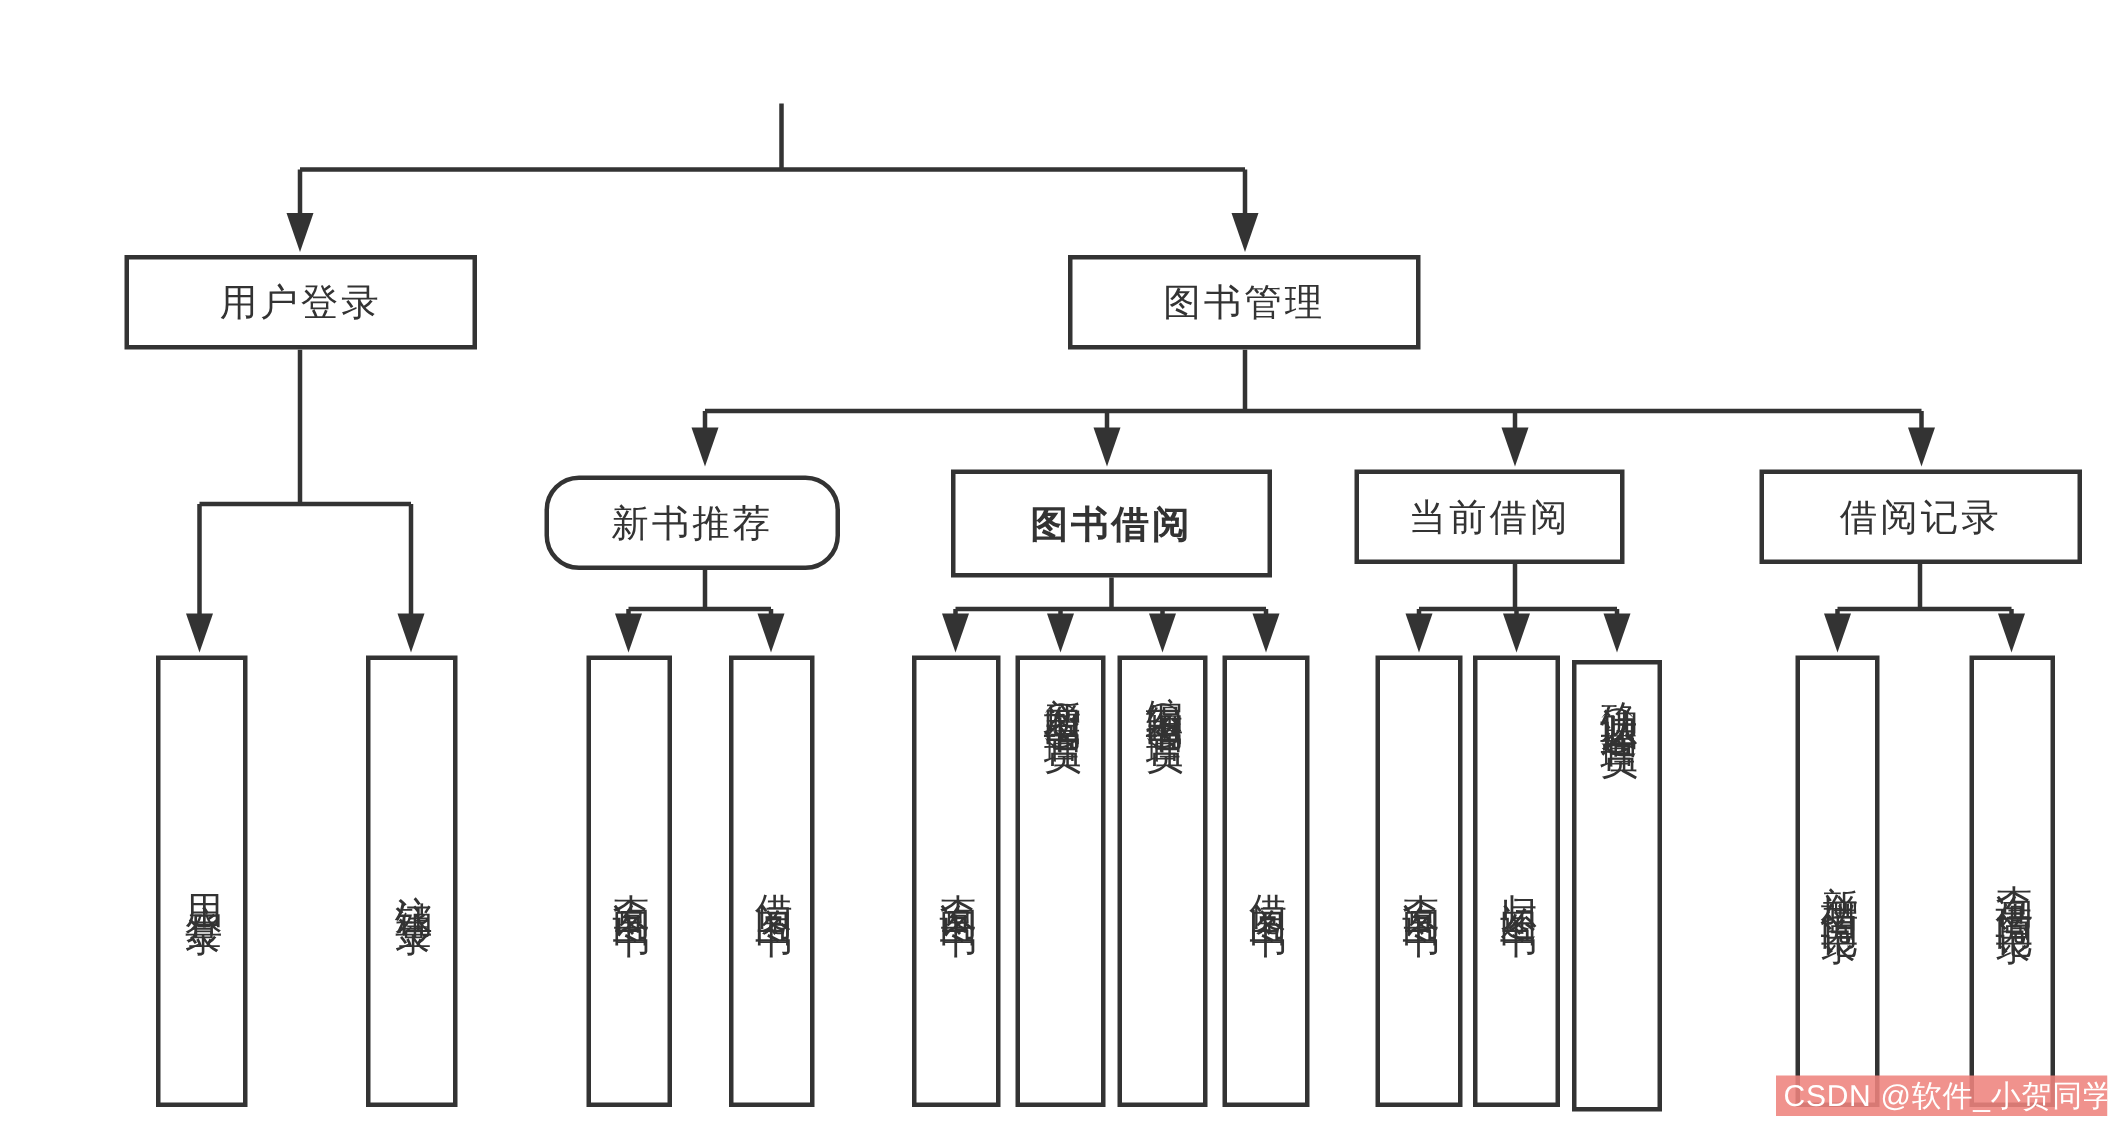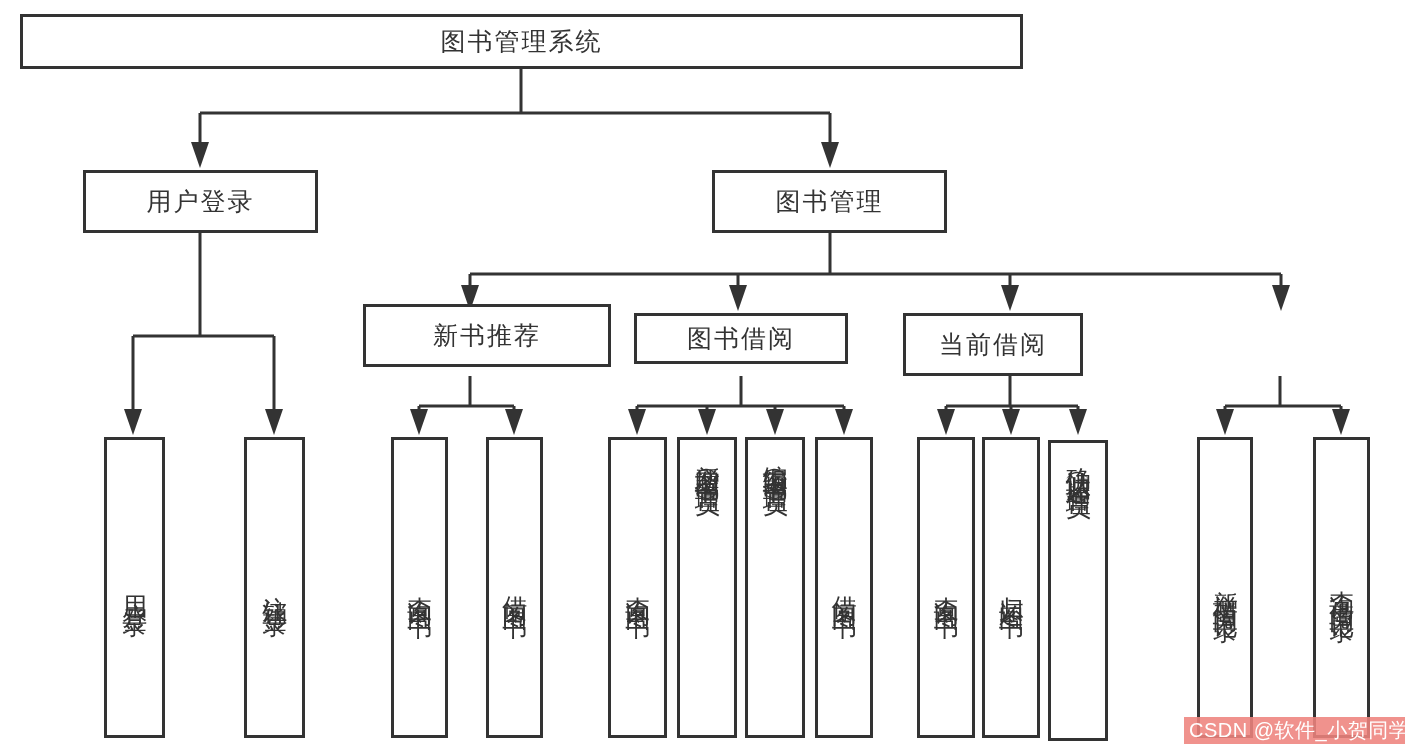--- a/index.html
+++ b/index.html
@@ -99,28 +99,28 @@
     <path d="M1010 376 V406 M946 406 H1078 M946 406 V412 M1011 406 V412 M1078 406 V412" fill="none" stroke="#333333" stroke-width="3"></path>
     <path fill="#333333" d="M937 409 L955 409 L946 435 Z"></path>
     <path fill="#333333" d="M1002 409 L1020 409 L1011 435 Z"></path>
     <path fill="#333333" d="M1069 409 L1087 409 L1078 435 Z"></path>
 
     <path d="M1280 376 V406 M1225 406 H1341 M1225 406 V412 M1341 406 V412" fill="none" stroke="#333333" stroke-width="3"></path>
     <path fill="#333333" d="M1216 409 L1234 409 L1225 435 Z"></path>
     <path fill="#333333" d="M1332 409 L1350 409 L1341 435 Z"></path>
   </svg>
 
-  <div class="hbox" style="left:20px; top:14px; width:1003px; height:55px;">图书管理系统</div>
 
   <div class="hbox" style="left:83px; top:170px; width:235px; height:63px;">用户登录</div>
   <div class="hbox" style="left:712px; top:170px; width:235px; height:63px;text-align:right;">图书管理</div>
 
-  <div class="hbox" style="left:363px; top:304px; width:248px; height:63px;">新书推荐</div>
-  <div class="hbox" style="left:634px; top:313px; width:214px; height:51px;">图书借阅</div>
+  <div class="hbox" style="left:363px; top:317px; width:197px; height:63px;border-radius:23px;">新书推荐</div>
+  <div class="hbox" style="left:634px; top:313px; width:214px; height:72px;font-weight:bold;">图书借阅</div>
   <div class="hbox" style="left:903px; top:313px; width:180px; height:63px;">当前借阅</div>
+  <div class="hbox" style="left:1173px; top:313px; width:215px; height:63px;">借阅记录</div>
 
   <div class="leaf" style="left:104px; top:437px; width:61px; height:301px;">
     <span>用户登录</span>
   </div>
   <div class="leaf" style="left:244px; top:437px; width:61px; height:301px;">
     <span>注销登录</span>
   </div>
 
   <div class="leaf" style="left:391px; top:437px; width:57px; height:301px;">
     <span>查询图书</span>

